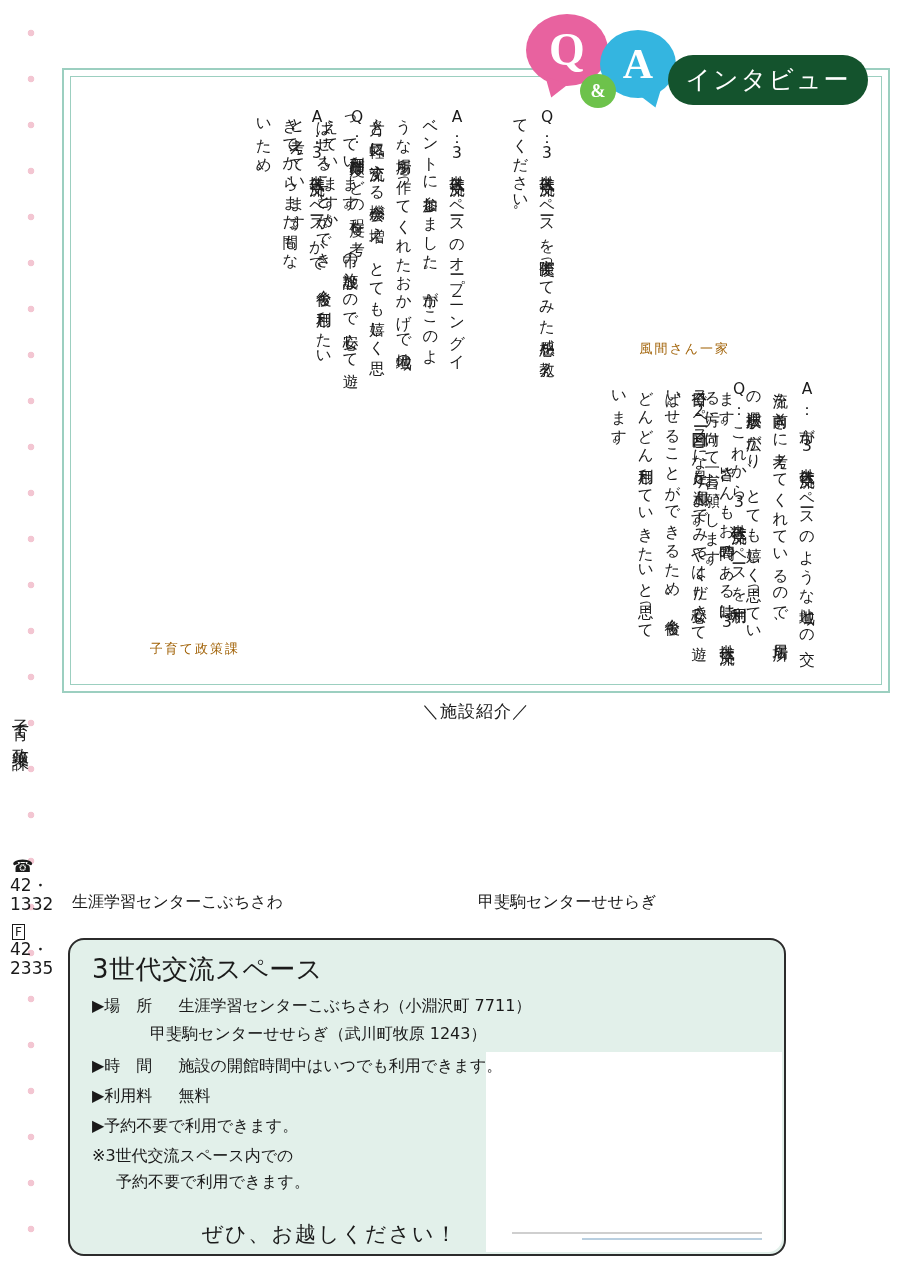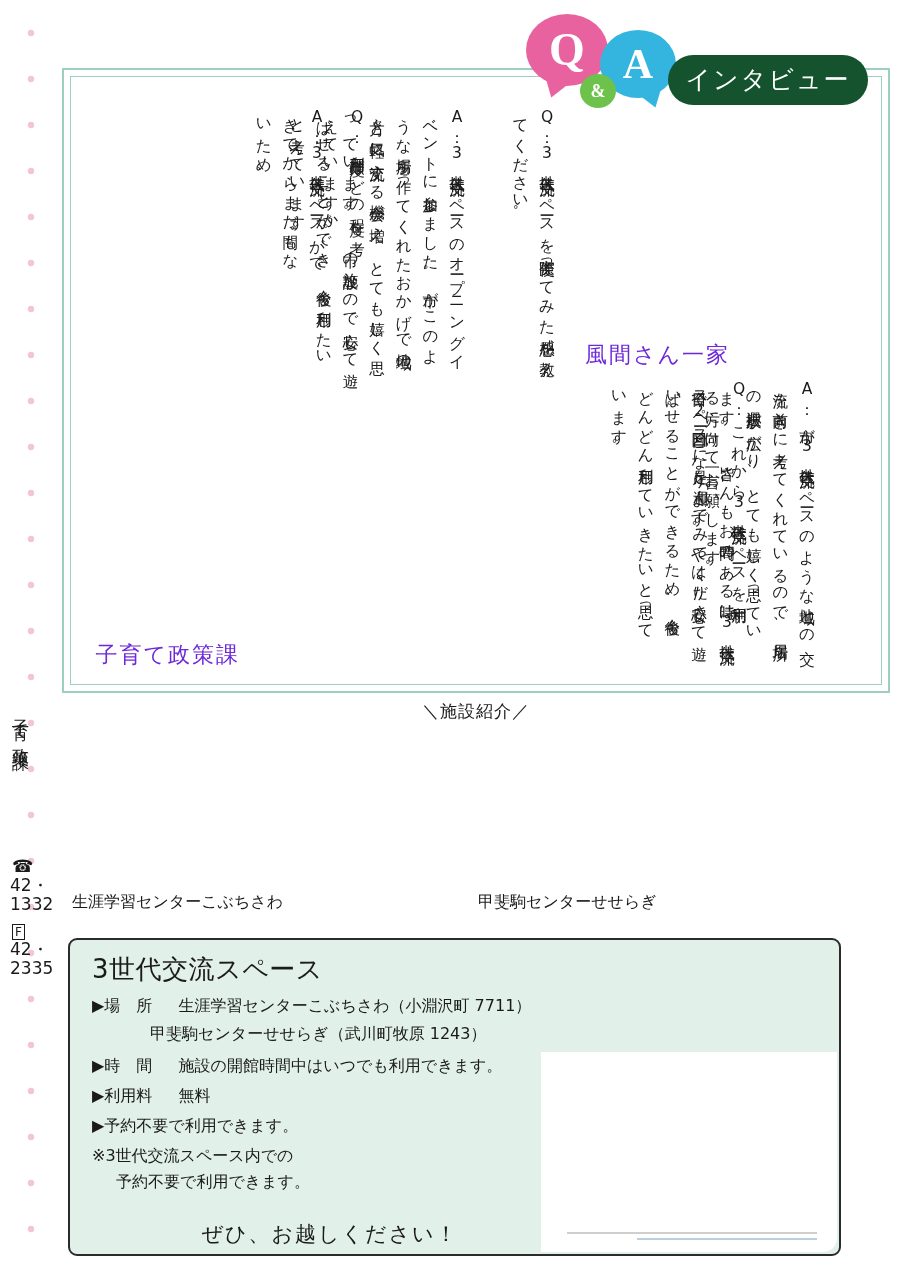--- a/index.html
+++ b/index.html
@@ -139,23 +139,23 @@
     font-family: "DejaVu Sans", sans-serif;
     font-size: 15.5px;
     line-height: 1.72;
     letter-spacing: 1.4px;
     color: #1a1a1a;
     white-space: pre-wrap;
   }
   .vcol-name {
     position: absolute;
     font-family: "DejaVu Sans", sans-serif;
-    font-size: 22px;
+    font-size: 13px;
     letter-spacing: 2px;
-    color: #6d28d9;
+    color: #a16207;
   }
 
   
   #k-q1 { right: 340px; top: 108px;  height: 270px; }
   #k-a1 { right: 80px;  top: 380px;  height: 260px; }
   #k-q2 { right: 148px; top: 380px;  height: 252px; }
   #k-a2 { right: 188px; top: 380px;  height: 260px; }
   #kazama-name { right: 170px; top: 340px; }
 
   
@@ -235,24 +235,24 @@
   }
   .phone-glyph {
     font-size: 17px;
     margin-left: 2px;
   }
 
   
   #info-panel {
     position: absolute;
     left: 68px; top: 938px;
-    width: 773px; height: 318px;
+    width: 718px; height: 318px;
     background: #e2f0ea;
     border: 2px solid #2b2b2b;
-    border-radius: 9px;
+    border-radius: 16px;
     box-sizing: border-box;
   }
   #info-white-block {
     position: absolute;
     right: 2px; bottom: 2px;
     width: 296px; height: 200px;
     background: #ffffff;
     border-bottom-right-radius: 14px;
   }
   #info-white-line1 {

